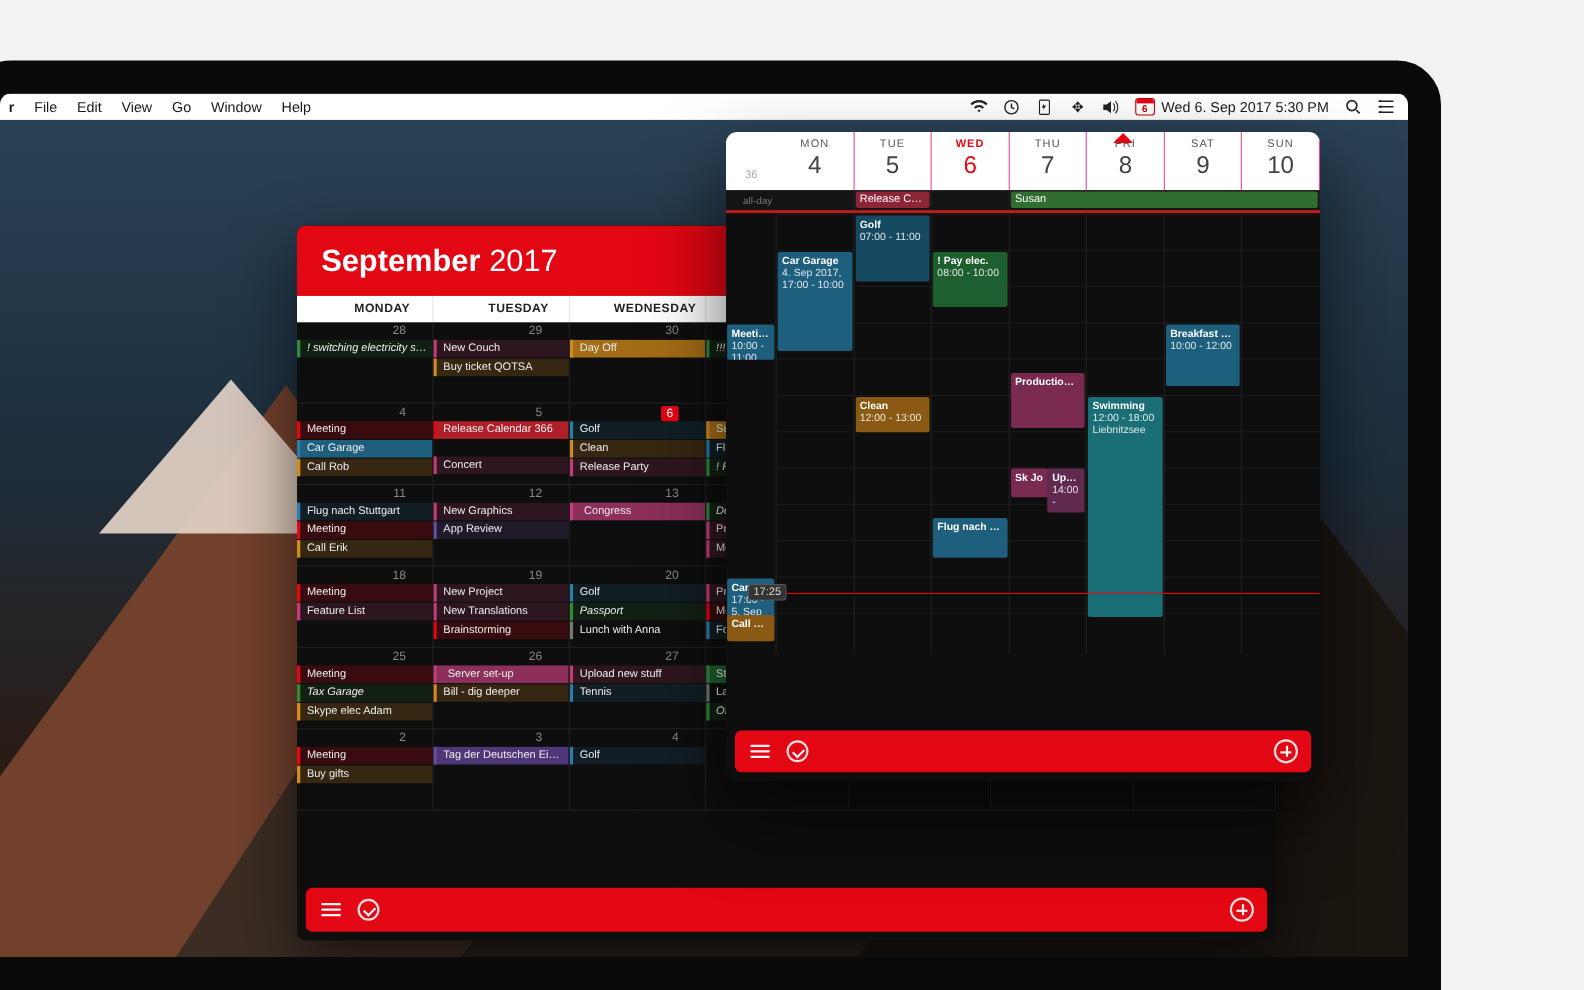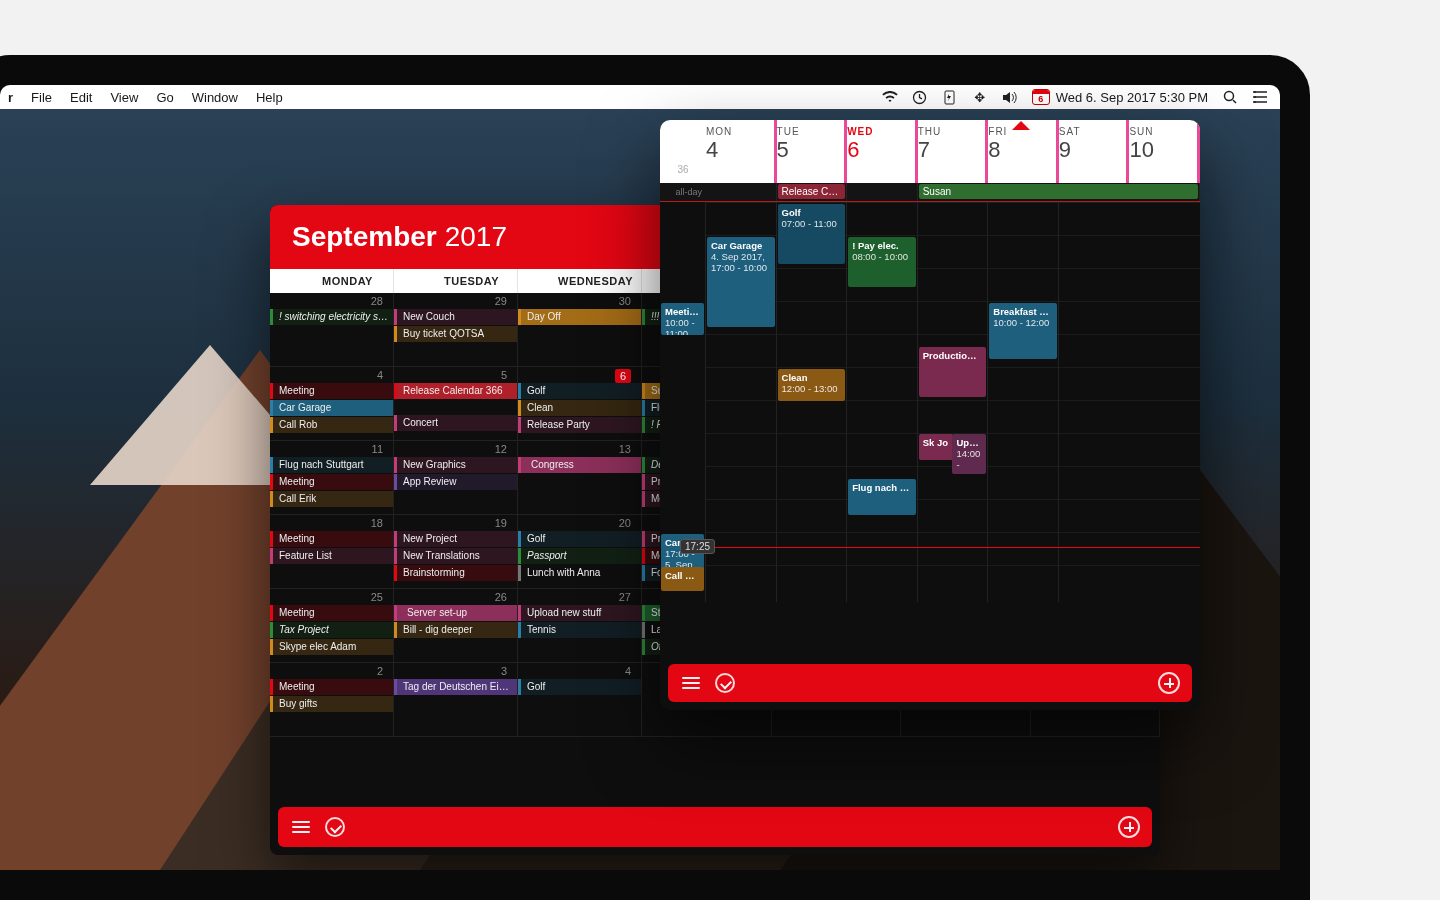--- a/index.html
+++ b/index.html
@@ -64,21 +64,21 @@
   .month-win { left:270px; top:120px; width:890px; height:650px; }
 
   .redbar { background:#e30613; color:#fff; }
   .month-head { height:64px; display:flex; align-items:center; padding:0 22px; font-size:28px; font-weight:300;}
   .month-head b { font-weight:600; margin-right:8px;}
   .dayhdr { background:#fff; color:#222; display:grid; grid-template-columns:repeat(3,124px) 1fr 1fr 1fr 1fr; font-size:11px; font-weight:600; letter-spacing:.5px;}
   .dayhdr div{ padding:6px 0; text-align:center; border-right:1px solid #e5e5e5;margin-left:32px;}
 
   .month-grid { display:grid; grid-template-columns:repeat(3,124px) repeat(4,1fr); grid-auto-rows:74px; }
   .cell { border-right:1px solid #222; border-bottom:1px solid #222; position:relative; overflow:hidden; padding-top:16px;}
-  .cell .dn { position:absolute; top:2px; right:10px; font-size:11px; color:#888; }
+  .cell .dn { position:absolute; top:2px; right:24px; font-size:11px; color:#888; }
   .cell.today .dn { background:#e30613; color:#fff; padding:1px 5px; border-radius:2px;}
   .ev { font-size:10px; line-height:14px; padding:1px 4px 1px 6px; color:#eee; white-space:nowrap; overflow:hidden; text-overflow:ellipsis; border-left:3px solid #888; margin-bottom:1px;}
   .c-blue   { border-left-color:#2a7ea8; background:rgba(42,126,168,.15);}
   .c-blue-f { background:#1e5f7d; border-left-color:#2a7ea8;}
   .c-green  { border-left-color:#2f8a3a; background:rgba(47,138,58,.15);font-style:italic;}
   .c-green-f{ background:#1e5f2e; border-left-color:#2f8a3a;}
   .c-red    { border-left-color:#e30613; background:rgba(227,6,19,.2);}
   .c-red-f  { background:#b0202a; border-left-color:#e30613;}
   .c-mag    { border-left-color:#c23d77; background:rgba(194,61,119,.18);}
   .c-mag-f  { background:#8c2f5a; border-left-color:#c23d77;padding-left:10px;}
@@ -103,28 +103,28 @@
   
   .week-win { left:660px; top:35px; width:540px; height:590px; border-radius:10px; box-shadow:0 30px 70px rgba(0,0,0,.6); }
   .week-win::before{
     content:""; position:absolute; top:-8px; right:170px;
     border:9px solid transparent; border-bottom-color:#e30613;
   }
   .week-head{ height:52px; display:flex; align-items:center; padding:0 16px; font-size:20px; font-weight:500; justify-content:space-between;}
   .nav-arrows{ display:flex; gap:8px;}
   .chev{ width:24px;height:24px;display:flex;align-items:center;justify-content:center;color:#fff;cursor:pointer;}
   .week-dayrow{ background:#fff;color:#222;display:grid;grid-template-columns:46px repeat(7,1fr);}
-  .wdr-col{ padding:6px 0 20px; border-right:3px solid #ec4899;}
+  .wdr-col{ text-align:center; padding:6px 0 10px; border-right:1px solid #ec4899;}
   .wdr-col .dname{ font-size:10px; letter-spacing:1px; color:#555;}
   .wdr-col .dnum{ font-size:22px; font-weight:300; color:#444;}
   .wdr-col.today .dname{ color:#e30613; font-weight:600;}
   .wdr-col.today .dnum{ color:#e30613; font-weight:500;}
   .wdr-wk{ font-size:10px;color:#aaa;display:flex;align-items:flex-end;justify-content:center;padding-bottom:8px;}
 
-  .allday-row{ display:grid; grid-template-columns:46px repeat(7,1fr); background:#141414; border-bottom:1px solid #b91c1c;}
+  .allday-row{ display:grid; grid-template-columns:46px repeat(7,1fr); background:#141414; border-bottom:3px solid #b91c1c;}
   .allday-row .lbl{ font-size:9px;color:#777; padding:4px; text-align:right;}
   .allday-cell{ min-height:18px; border-right:1px solid #222;}
   .chip{ font-size:10px; padding:2px 4px; color:#fff; border-radius:2px; white-space:nowrap; overflow:hidden; text-overflow:ellipsis; margin:1px;}
   .chip-red{background:#8c2536;} .chip-green{background:#2f6e2f;}
 
   .week-body{ position:relative; height:400px; display:grid; grid-template-columns:46px repeat(7,1fr); background:#0e0e0e;}
   .time-col{ border-right:1px solid #222;}
   .time-col div{ height:33px; font-size:10px; color:#777; text-align:right; padding-right:6px; position:relative; top:-6px;}
   .day-col{ border-right:1px solid #222; position:relative;}
   .hourline{ position:absolute;left:46px;right:0;height:1px;background:#1c1c1c;}
@@ -321,21 +321,21 @@
             <div class="ev c-mag">Prese</div>
             <div class="ev c-red">Meet</div>
             <div class="ev c-blue">Footl</div>
           </div>
           <div class="cell"></div>
           <div class="cell"></div>
           <div class="cell"></div>
           <div class="cell">
             <span class="dn">25</span>
             <div class="ev c-red">Meeting</div>
-            <div class="ev c-green">Tax Project</div>
+            <div class="ev c-green">Tax Garage</div>
             <div class="ev c-orange">Skype elec Adam</div>
           </div>
           <div class="cell">
             <span class="dn">26</span>
             <div class="ev c-mag-f">Server set-up</div>
             <div class="ev c-orange">Bill - dig deeper</div>
           </div>
           <div class="cell">
             <span class="dn">27</span>
             <div class="ev c-mag">Upload new stuff</div>
@@ -466,20 +466,23 @@
           <div class="day-col">
             <div class="blk bk-mag" style="top: 145px; height: 50px;">
               <span class="t">Production Service</span>
             </div>
             <div class="blk bk-mag" style="top: 232px; height: 26px; right: 50%;">
               <span class="t">Sk Jo</span>
             </div>
             <div class="blk bk-mag2" style="top: 232px; height: 40px; left: 50%;"><span class="t">Update</span><span class="s">14:00 -</span></div>
           </div>
           <div class="day-col">
+            <div class="blk bk-teal" style="top: 167px; height: 200px;"><span class="t">Swimming</span><span class="s">12:00 - 18:00 Liebnitzsee</span></div>
+          </div>
+          <div class="day-col">
             <div class="blk bk-blue" style="top: 101px; height: 56px;"><span class="t">Breakfast with Tom</span><span class="s">10:00 - 12:00</span></div>
           </div>
           <div class="now-line" style="top: 345px;"></div>
           <div class="now-badge" style="top: 337px;">17:25</div>
         </div>
     <div class="week-toolbar">
       <span class="tb-ic">
             <span class="burger">
               <span></span>
               <span></span>

